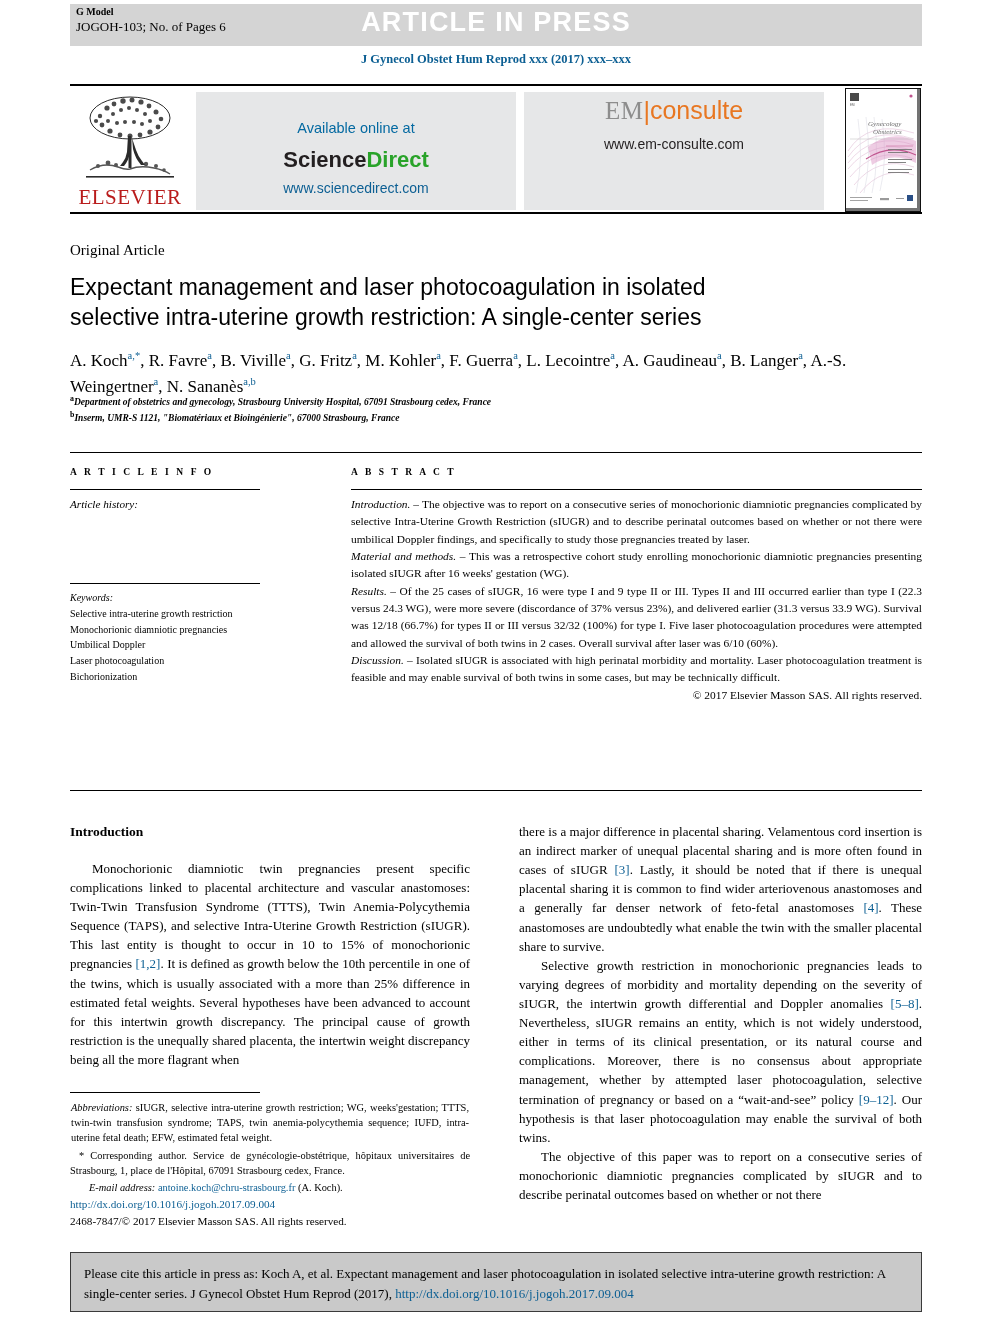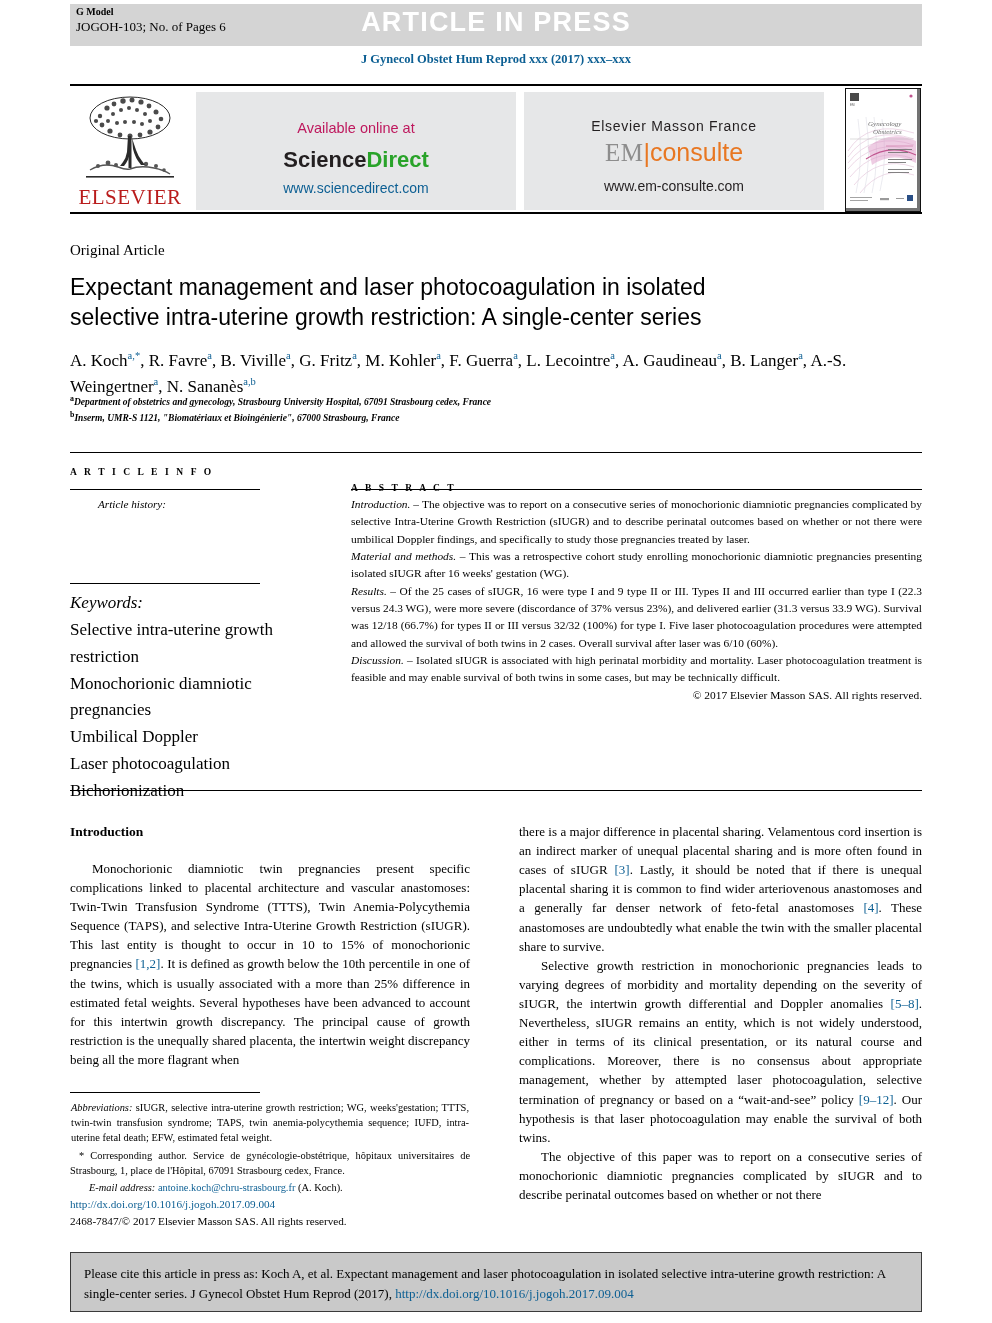--- a/index.html
+++ b/index.html
@@ -81,21 +81,21 @@
   .sd-box {
     position: absolute;
     left: 196px; top: 92px;
     width: 320px; height: 118px;
     background: #e6e7e8;
     text-align: center;
   }
   .sd-avail {
     font-family: "Liberation Sans", sans-serif;
     font-size: 14.5px;
-    color: #be185d;
+    color: #0369a1;
     padding-top: 28px;
   }
   .sd-logo {
     font-family: "Liberation Sans", sans-serif;
     font-size: 22px;
     font-weight: bold;
     margin-top: 11px;
   }
   .sd-logo .sci { color: #231f20; }
   .sd-logo .dir { color: #29a329; }
@@ -198,52 +198,52 @@
     border-top: 1.2px solid #000;
   }
   .col-label {
     position: absolute;
     font-family: "Liberation Serif", serif;
     font-size: 9.5px;
     font-weight: bold;
     letter-spacing: 2.6px;
   }
   .lbl-info { left: 70px; top: 467px; }
-  .lbl-abs  { left: 351px; top: 467px; margin-top: 16px; }
+  .lbl-abs  { left: 351px; top: 467px; }
   .rule-info {
     position: absolute;
     left: 70px; top: 489px; width: 190px;
     border-top: 1.2px solid #000;
   }
   .rule-abs {
     position: absolute;
     left: 351px; top: 489px; width: 571px;
     border-top: 1.2px solid #000;
   }
 
   .hist {
     position: absolute;
     left: 70px; top: 496px;
     width: 215px;
     font-family: "Liberation Serif", serif;
     font-size: 11.2px;
     line-height: 1.58;
   }
-  .hist .hd { font-style: italic; margin-left: 28px; }
+  .hist .hd { font-style: italic; }
   .rule-kw {
     position: absolute;
     left: 70px; top: 583px; width: 190px;
     border-top: 1.2px solid #000;
   }
   .kw {
     position: absolute;
     left: 70px; top: 590px;
     width: 215px;
     font-family: "Liberation Serif", serif;
-    font-size: 17px;
+    font-size: 10px;
     line-height: 1.58;
   }
   .kw .hd { font-style: italic; }
 
   .abstract {
     position: absolute;
     left: 351px; top: 496px;
     width: 571px;
     font-family: "Liberation Serif", serif;
     font-size: 11.4px;
@@ -404,21 +404,20 @@
     <div class="elsevier-word">ELSEVIER</div>
   </div>
 
   <div class="sd-box">
     <div class="sd-avail">Available online at</div>
     <div class="sd-logo"><span class="sci">Science</span><span class="dir">Direct</span></div>
     <div class="sd-url">www.sciencedirect.com</div>
   </div>
 
   <div class="em-box">
-    <div class="em-pub">Elsevier Masson France</div>
     <div class="em-logo"><span class="em">EM</span><span class="bar">|</span><span class="consulte">consulte</span></div>
     <div class="em-url">www.em-consulte.com</div>
   </div>
 
   <div class="cover-box">
     <svg width="71" height="119" viewBox="0 0 71 119">
       <rect x="0" y="0" width="71" height="119" fill="#ffffff"></rect>
       <rect x="4" y="4" width="9" height="8" fill="#4a4a4a"></rect>
       <text x="4" y="17" font-family="Liberation Sans, sans-serif" font-size="3" fill="#555">EM</text>
       <circle cx="65" cy="7" r="1.6" fill="#c0558f"></circle>

